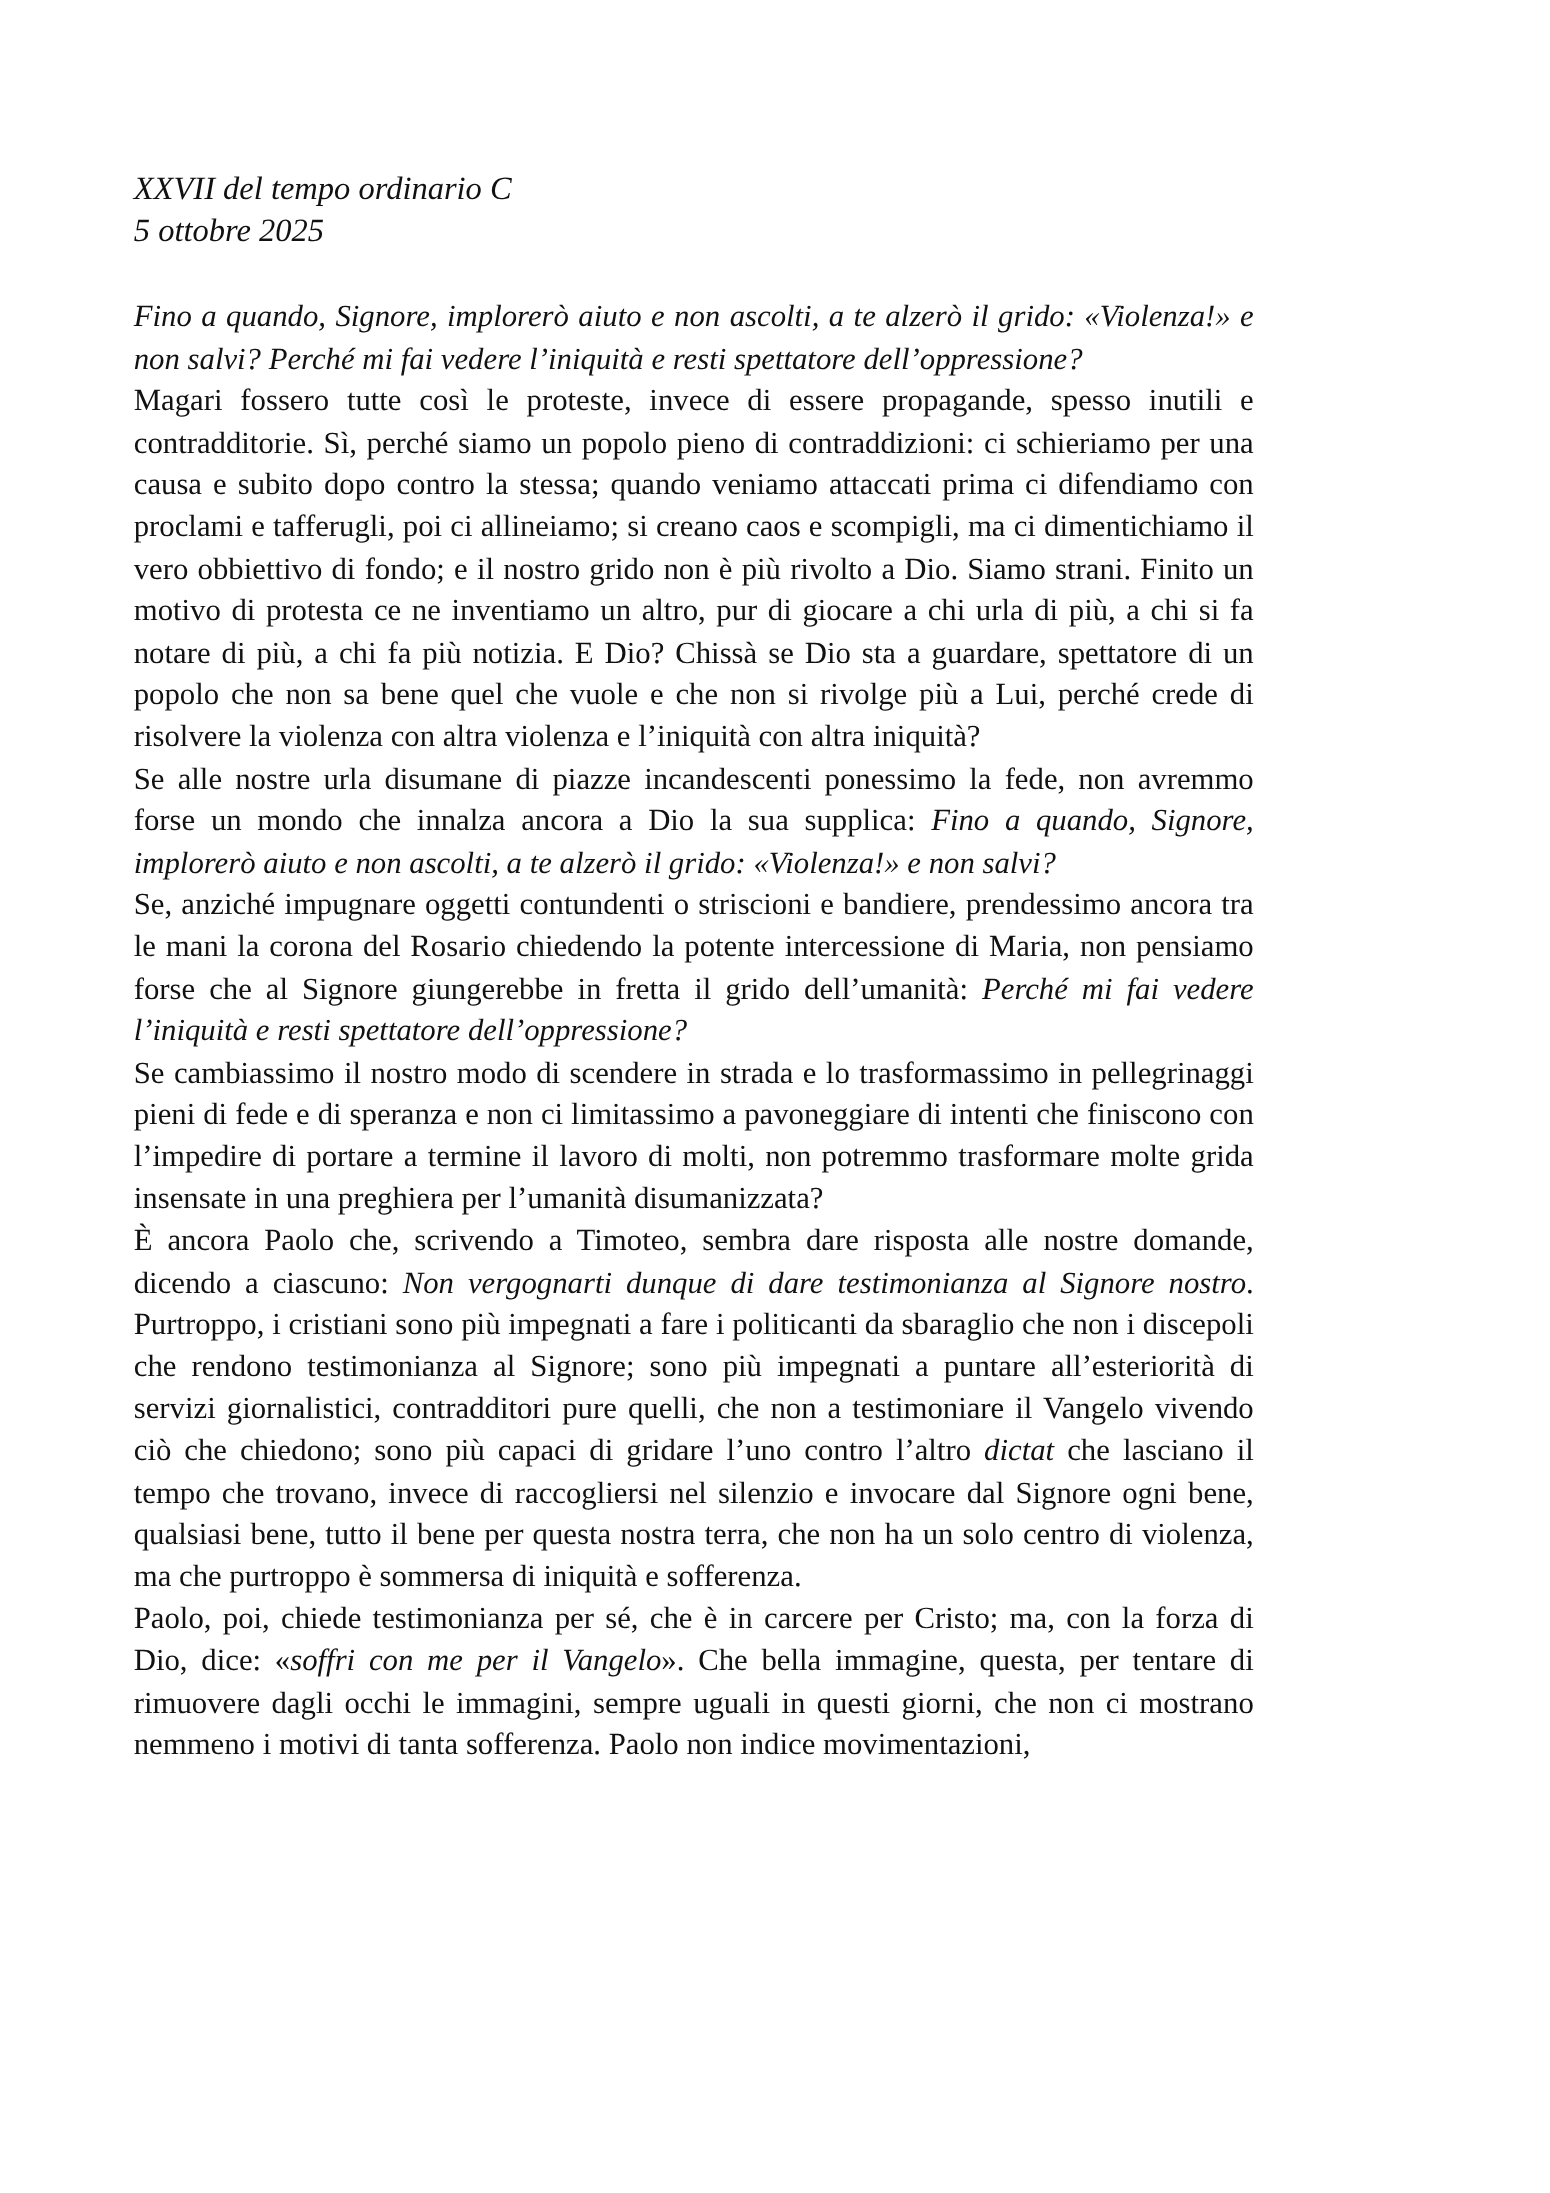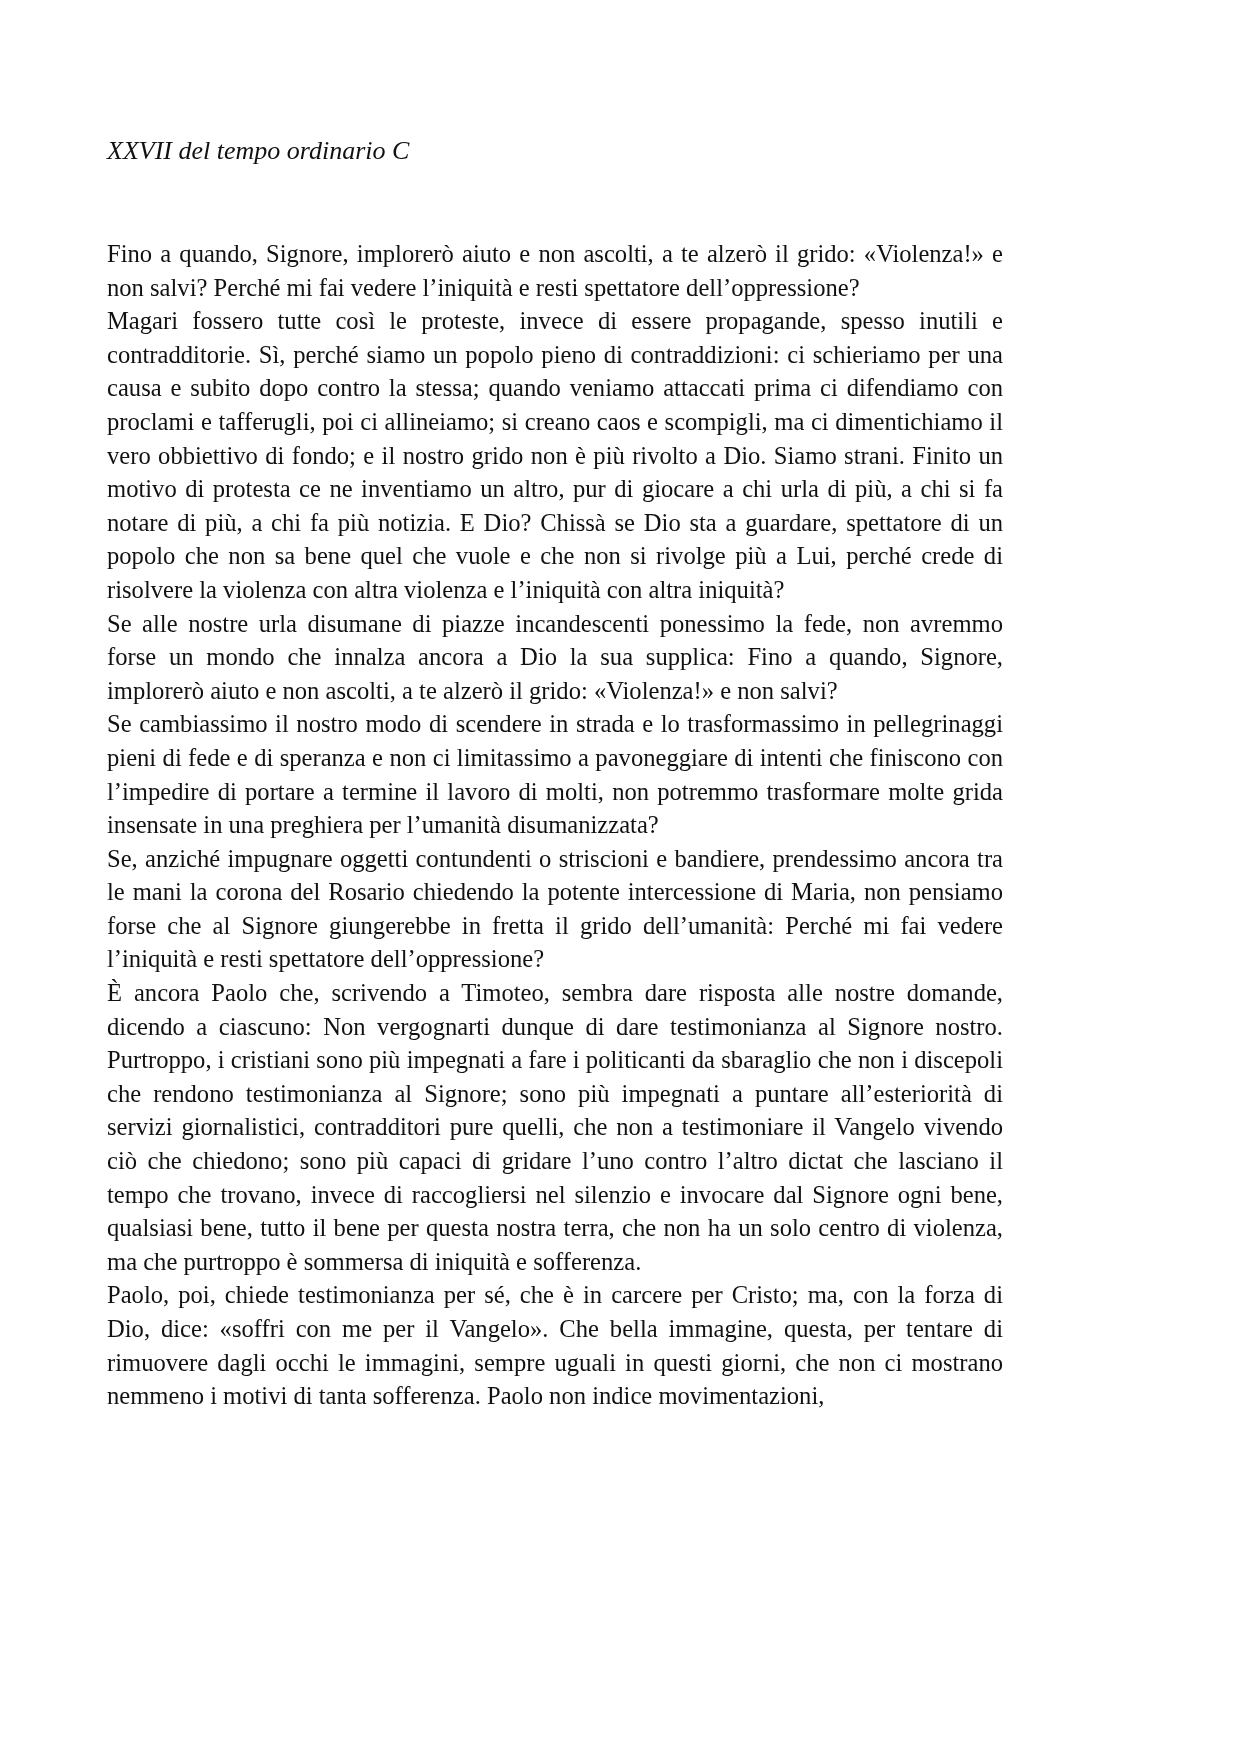--- a/index.html
+++ b/index.html
@@ -29,49 +29,50 @@
       top: 237px;
       left: 0;
       width: 896px;
     }
     .para {
       margin: 0;
       text-align: justify;
       text-align-last: left;
       hyphens: none;
     }
-    .it { }
+    .it { font-style: italic; }
   </style>
 </head>
 <body>
 
 <div class="page">
   <div class="header">
     <div>XXVII del tempo ordinario C</div>
+    <div>5 ottobre 2025</div>
   </div>
 
   <div class="body">
     <p class="para">
       <span class="it">Fino a quando, Signore, implorerò aiuto e non ascolti, a te alzerò il grido: «Violenza!» e non salvi? Perché mi fai vedere l’iniquità e resti spettatore dell’oppressione?</span>
     </p>
 
     <p class="para">
       <span>Magari fossero tutte così le proteste, invece di essere propagande, spesso inutili e contradditorie. Sì, perché siamo un popolo pieno di contraddizioni: ci schieriamo per una causa e subito dopo contro la stessa; quando veniamo attaccati prima ci difendiamo con proclami e tafferugli, poi ci allineiamo; si creano caos e scompigli, ma ci dimentichiamo il vero obbiettivo di fondo; e il nostro grido non è più rivolto a Dio. Siamo strani. Finito un motivo di protesta ce ne inventiamo un altro, pur di giocare a chi urla di più, a chi si fa notare di più, a chi fa più notizia. E Dio? Chissà se Dio sta a guardare, spettatore di un popolo che non sa bene quel che vuole e che non si rivolge più a Lui, perché crede di risolvere la violenza con altra violenza e l’iniquità con altra iniquità?</span>
     </p>
 
     <p class="para">
       <span>Se alle nostre urla disumane di piazze incandescenti ponessimo la fede, non avremmo forse un mondo che innalza ancora a Dio la sua supplica: </span><span class="it">Fino a quando, Signore, implorerò aiuto e non ascolti, a te alzerò il grido: «Violenza!» e non salvi?</span>
     </p>
 
     <p class="para">
-      <span>Se cambiassimo il nostro modo di scendere in strada e lo trasformassimo in pellegrinaggi pieni di fede e di speranza e non ci limitassimo a pavoneggiare di intenti che finiscono con l’impedire di portare a termine il lavoro di molti, non potremmo trasformare molte grida insensate in una preghiera per l’umanità disumanizzata?</span>
+      <span>Se, anziché impugnare oggetti contundenti o striscioni e bandiere, prendessimo ancora tra le mani la corona del Rosario chiedendo la potente intercessione di Maria, non pensiamo forse che al Signore giungerebbe in fretta il grido dell’umanità: </span><span class="it">Perché mi fai vedere l’iniquità e resti spettatore dell’oppressione?</span>
     </p>
 
     <p class="para">
-      <span>Se, anziché impugnare oggetti contundenti o striscioni e bandiere, prendessimo ancora tra le mani la corona del Rosario chiedendo la potente intercessione di Maria, non pensiamo forse che al Signore giungerebbe in fretta il grido dell’umanità: </span><span class="it">Perché mi fai vedere l’iniquità e resti spettatore dell’oppressione?</span>
+      <span>Se cambiassimo il nostro modo di scendere in strada e lo trasformassimo in pellegrinaggi pieni di fede e di speranza e non ci limitassimo a pavoneggiare di intenti che finiscono con l’impedire di portare a termine il lavoro di molti, non potremmo trasformare molte grida insensate in una preghiera per l’umanità disumanizzata?</span>
     </p>
 
     <p class="para">
       <span>È ancora Paolo che, scrivendo a Timoteo, sembra dare risposta alle nostre domande, dicendo a ciascuno: </span><span class="it">Non vergognarti dunque di dare testimonianza al Signore nostro</span><span>. Purtroppo, i cristiani sono più impegnati a fare i politicanti da sbaraglio che non i discepoli che rendono testimonianza al Signore; sono più impegnati a puntare all’esteriorità di servizi giornalistici, contradditori pure quelli, che non a testimoniare il Vangelo vivendo ciò che chiedono; sono più capaci di gridare l’uno contro l’altro </span><span class="it">dictat</span><span> che lasciano il tempo che trovano, invece di raccogliersi nel silenzio e invocare dal Signore ogni bene, qualsiasi bene, tutto il bene per questa nostra terra, che non ha un solo centro di violenza, ma che purtroppo è sommersa di iniquità e sofferenza.</span>
     </p>
 
     <p class="para">
       <span>Paolo, poi, chiede testimonianza per sé, che è in carcere per Cristo; ma, con la forza di Dio, dice: «</span><span class="it">soffri con me per il Vangelo</span><span>». Che bella immagine, questa, per tentare di rimuovere dagli occhi le immagini, sempre uguali in questi giorni, che non ci mostrano nemmeno i motivi di tanta sofferenza. Paolo non indice movimentazioni,</span>
     </p>
   </div>

